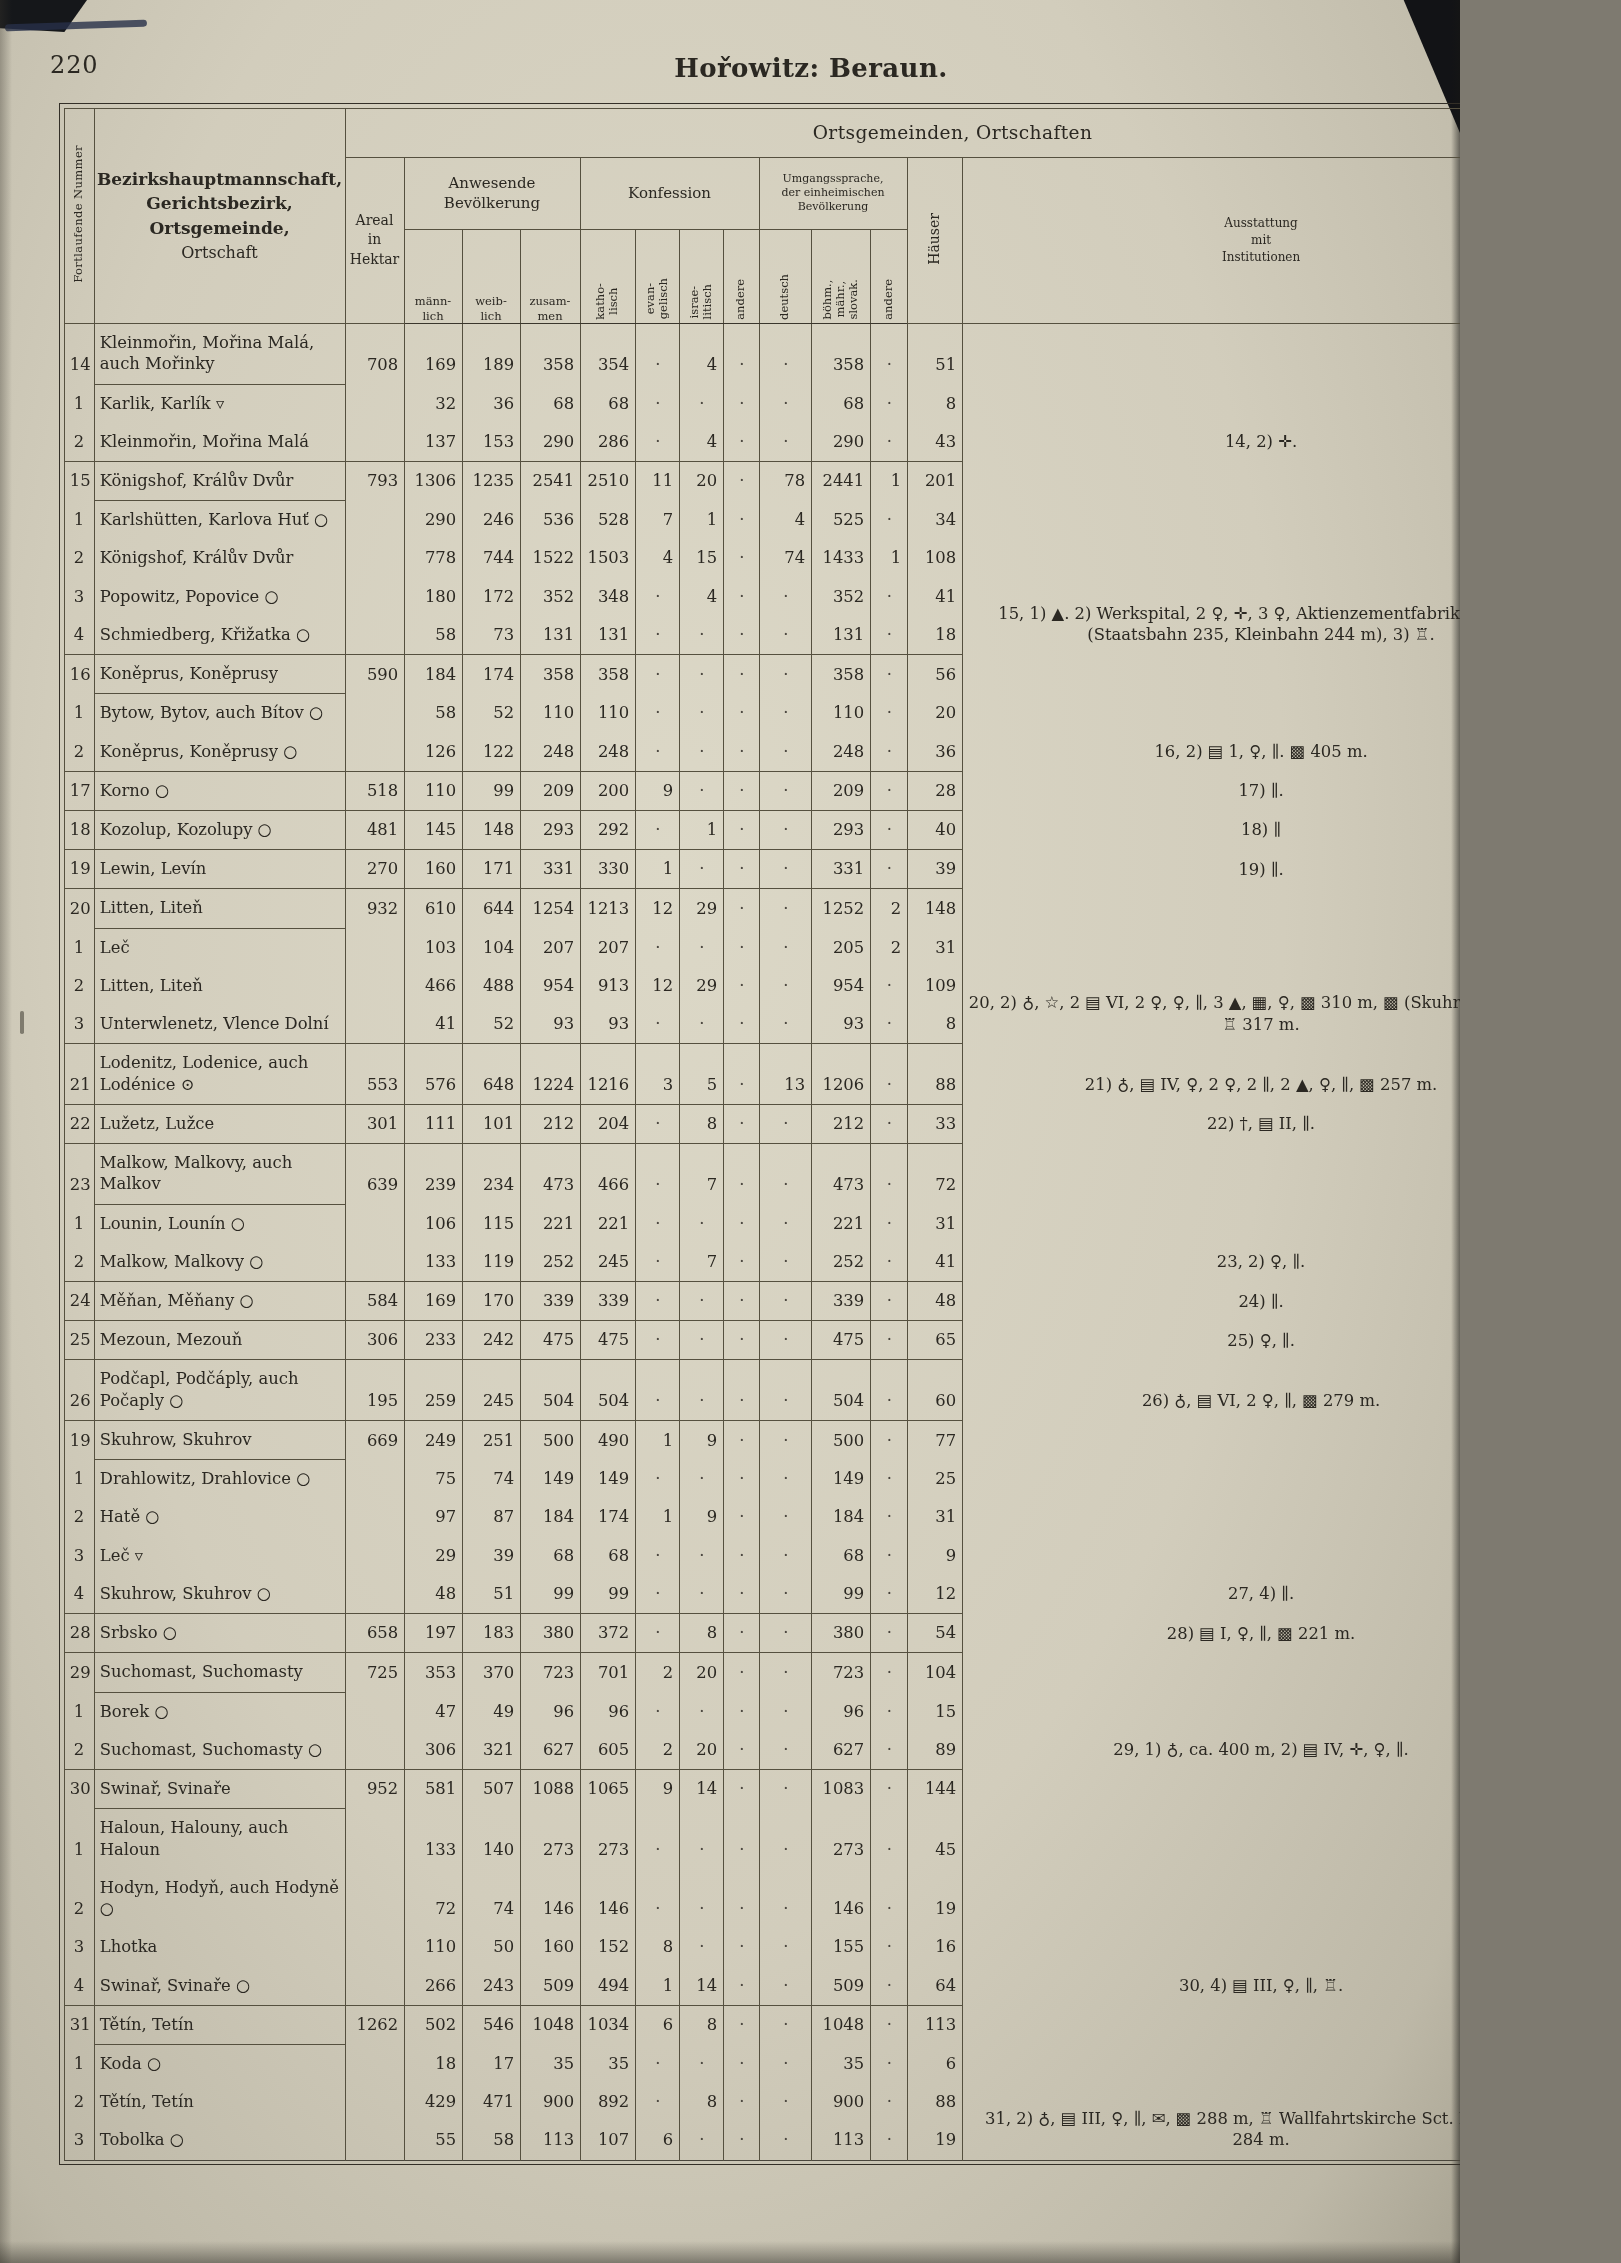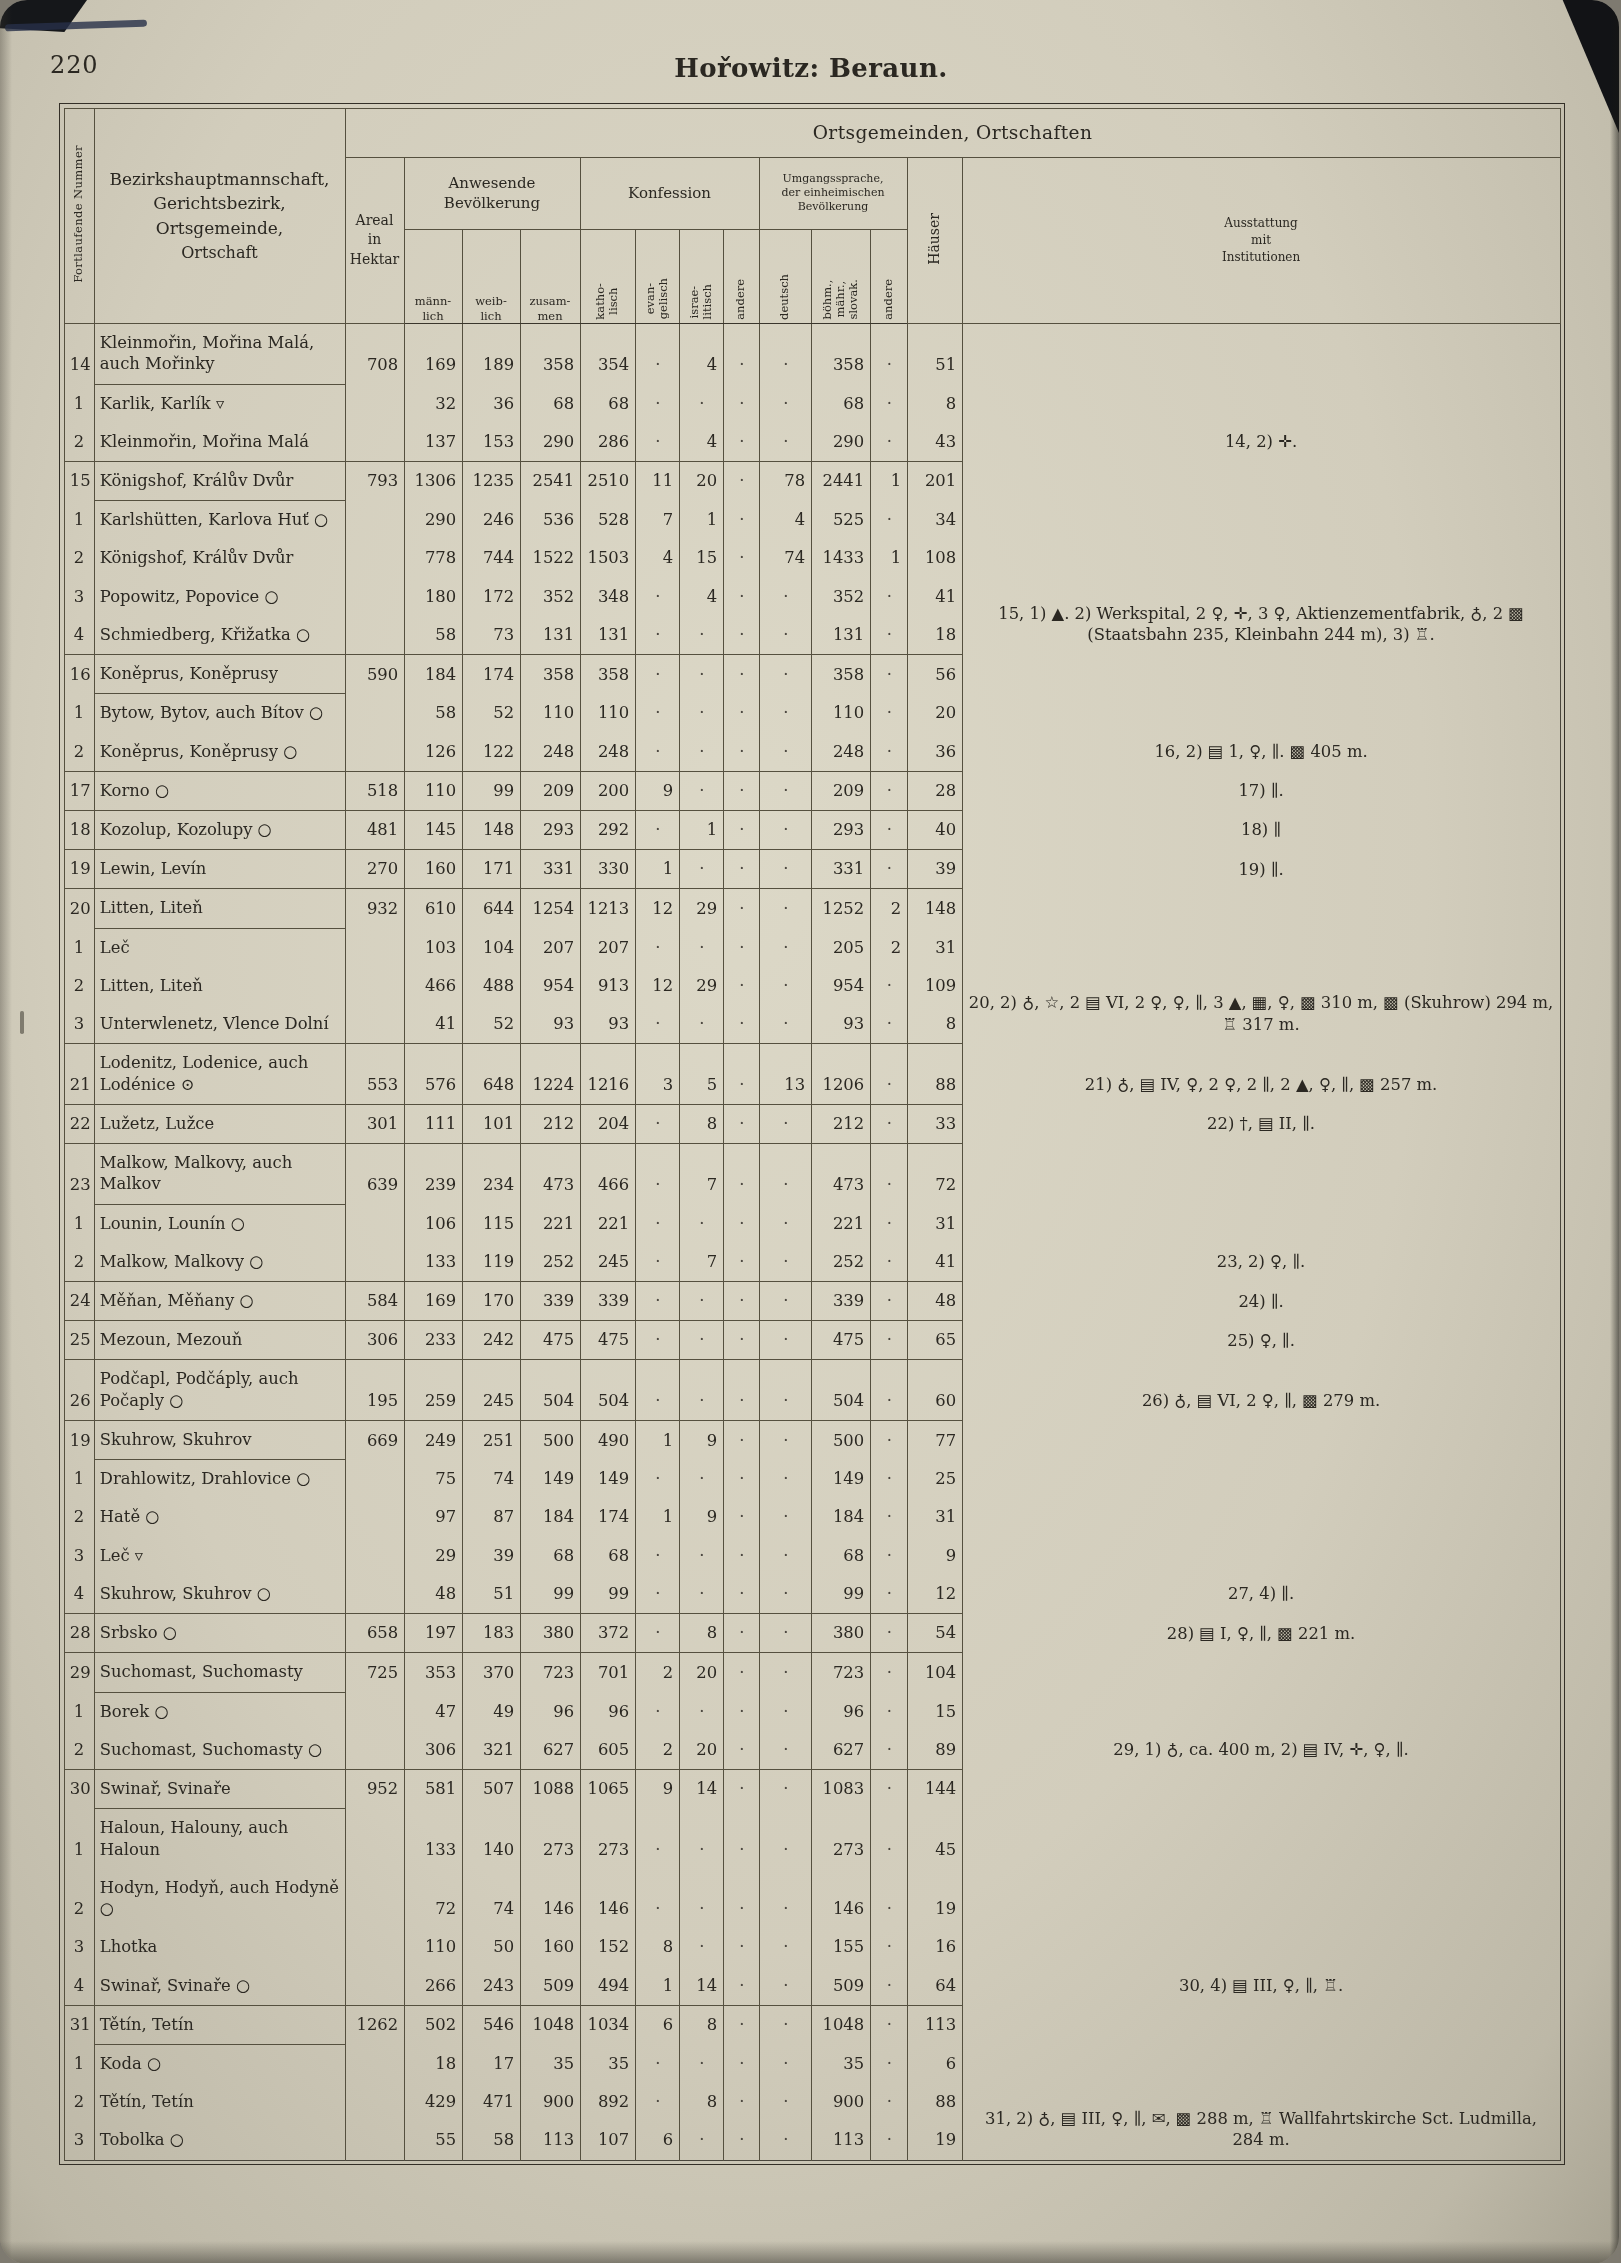--- a/index.html
+++ b/index.html
@@ -1,18 +1,18 @@
 <!DOCTYPE html>
 <html style="font-size:14px"><head>
 <meta charset="utf-8">
 <style>
   html,body{margin:0;padding:0;background:#7e7a70;}
-  .page{position:relative;width:1619px;height:2264px;overflow:hidden;
+  .page{position:relative;width:1460px;height:2264px;overflow:hidden;
     background:radial-gradient(ellipse at 46% 38%, #dcd8c7 0%, #d2cdbc 55%, #bdb8a7 88%, #a8a392 100%);
-    font-family:"DejaVu Serif","DejaVu Sans",serif;color:#2b2822;border-radius:27px;}
+    font-family:"DejaVu Serif","DejaVu Sans",serif;color:#2b2822;}
   
   .blotch-tl{position:absolute;left:0;top:0;width:87px;height:32px;background:#15171a;
     clip-path:polygon(0 0,100% 0,74% 100%,0 88%);}
   .streak-tl{position:absolute;left:5.3px;top:22px;width:142px;height:7px;background:#273049;
     transform:rotate(-2deg);opacity:.8;border-radius:3.5px;}
   .blotch-tr{position:absolute;right:0;top:0;width:64px;height:133px;background:#121316;
     clip-path:polygon(12% 0,100% 0,100% 100%);}
   .edge-r{position:absolute;right:0;top:0;width:8.9px;height:100%;
     background:linear-gradient(to left,rgba(22,22,20,.55),rgba(22,22,20,0));}
   .edge-l{position:absolute;left:0;top:0;width:12.4px;height:100%;
@@ -24,21 +24,21 @@
   .pagenum{position:absolute;left:50px;top:51px;font-size:24px;letter-spacing:0.9px;}
   .runtitle{position:absolute;left:0;top:53px;width:1622px;text-align:center;
     font-size:26px;font-weight:bold;letter-spacing:0.4px;}
   
   .frame{position:absolute;left:59px;top:103px;border:1.8px solid #332f27;padding:3.5px;background:transparent;}
   table.gaz{width:1497px;border-collapse:collapse;table-layout:fixed;border:0.9px solid #4a463c;}
   .gaz th{border:0.9px solid #55503f;font-weight:normal;text-align:center;vertical-align:middle;padding:3.5px 1.8px;}
   .pre{white-space:pre-line;}
   .rot{display:inline-block;writing-mode:vertical-rl;transform:rotate(180deg);white-space:pre-line;line-height:1.15;}
   .th-band{height:41px;font-weight:bold;font-size:18.6px;letter-spacing:0.4px;}
-  .th-names .hb{font-weight:normal;font-size:17px;line-height:1.45;}
+  .th-names .hb{font-weight:bold;font-size:17px;line-height:1.45;}
   .th-names .hn{font-size:16px;line-height:1.5;}
   .th-areal{font-size:14px;line-height:1.4;}
   .th-bev{height:64px;font-size:15px;line-height:1.35;}
   .th-konf{font-size:15px;}
   .th-spr{font-size:11px;line-height:1.3;}
   .th-haus .rot{font-size:14px;}
   .th-ausst{font-size:12px;line-height:1.4;}
   .th-seq .rot{font-size:11.5px;letter-spacing:0.4px;}
   tr.sub th{height:90px;border-bottom:1.8px solid #3a362c;vertical-align:bottom;padding-bottom:0;}
   .sh{font-size:11.5px;line-height:1.25;}

